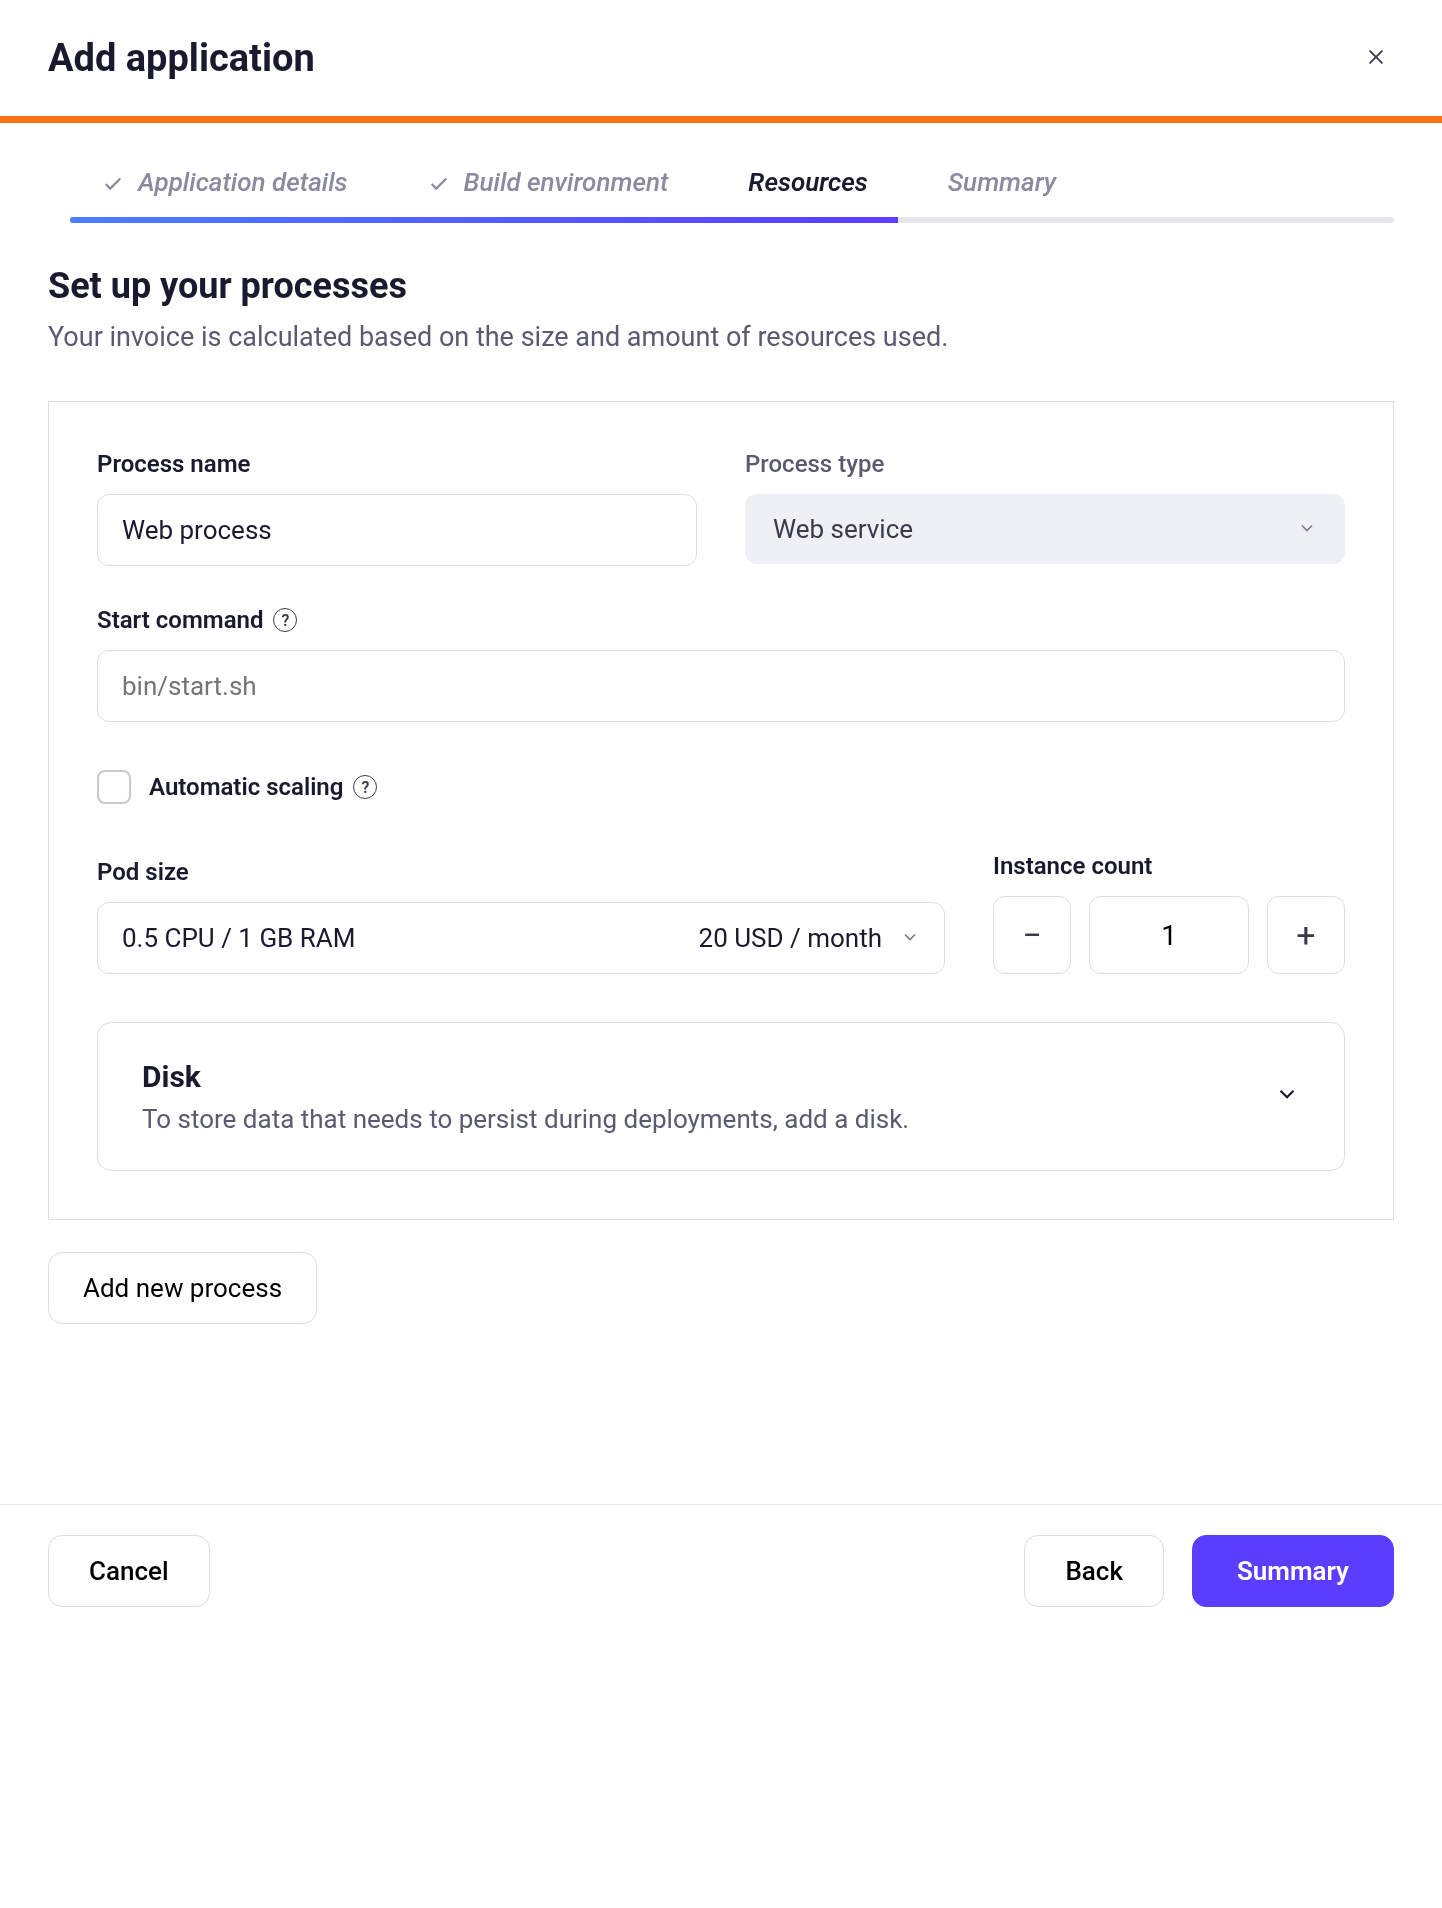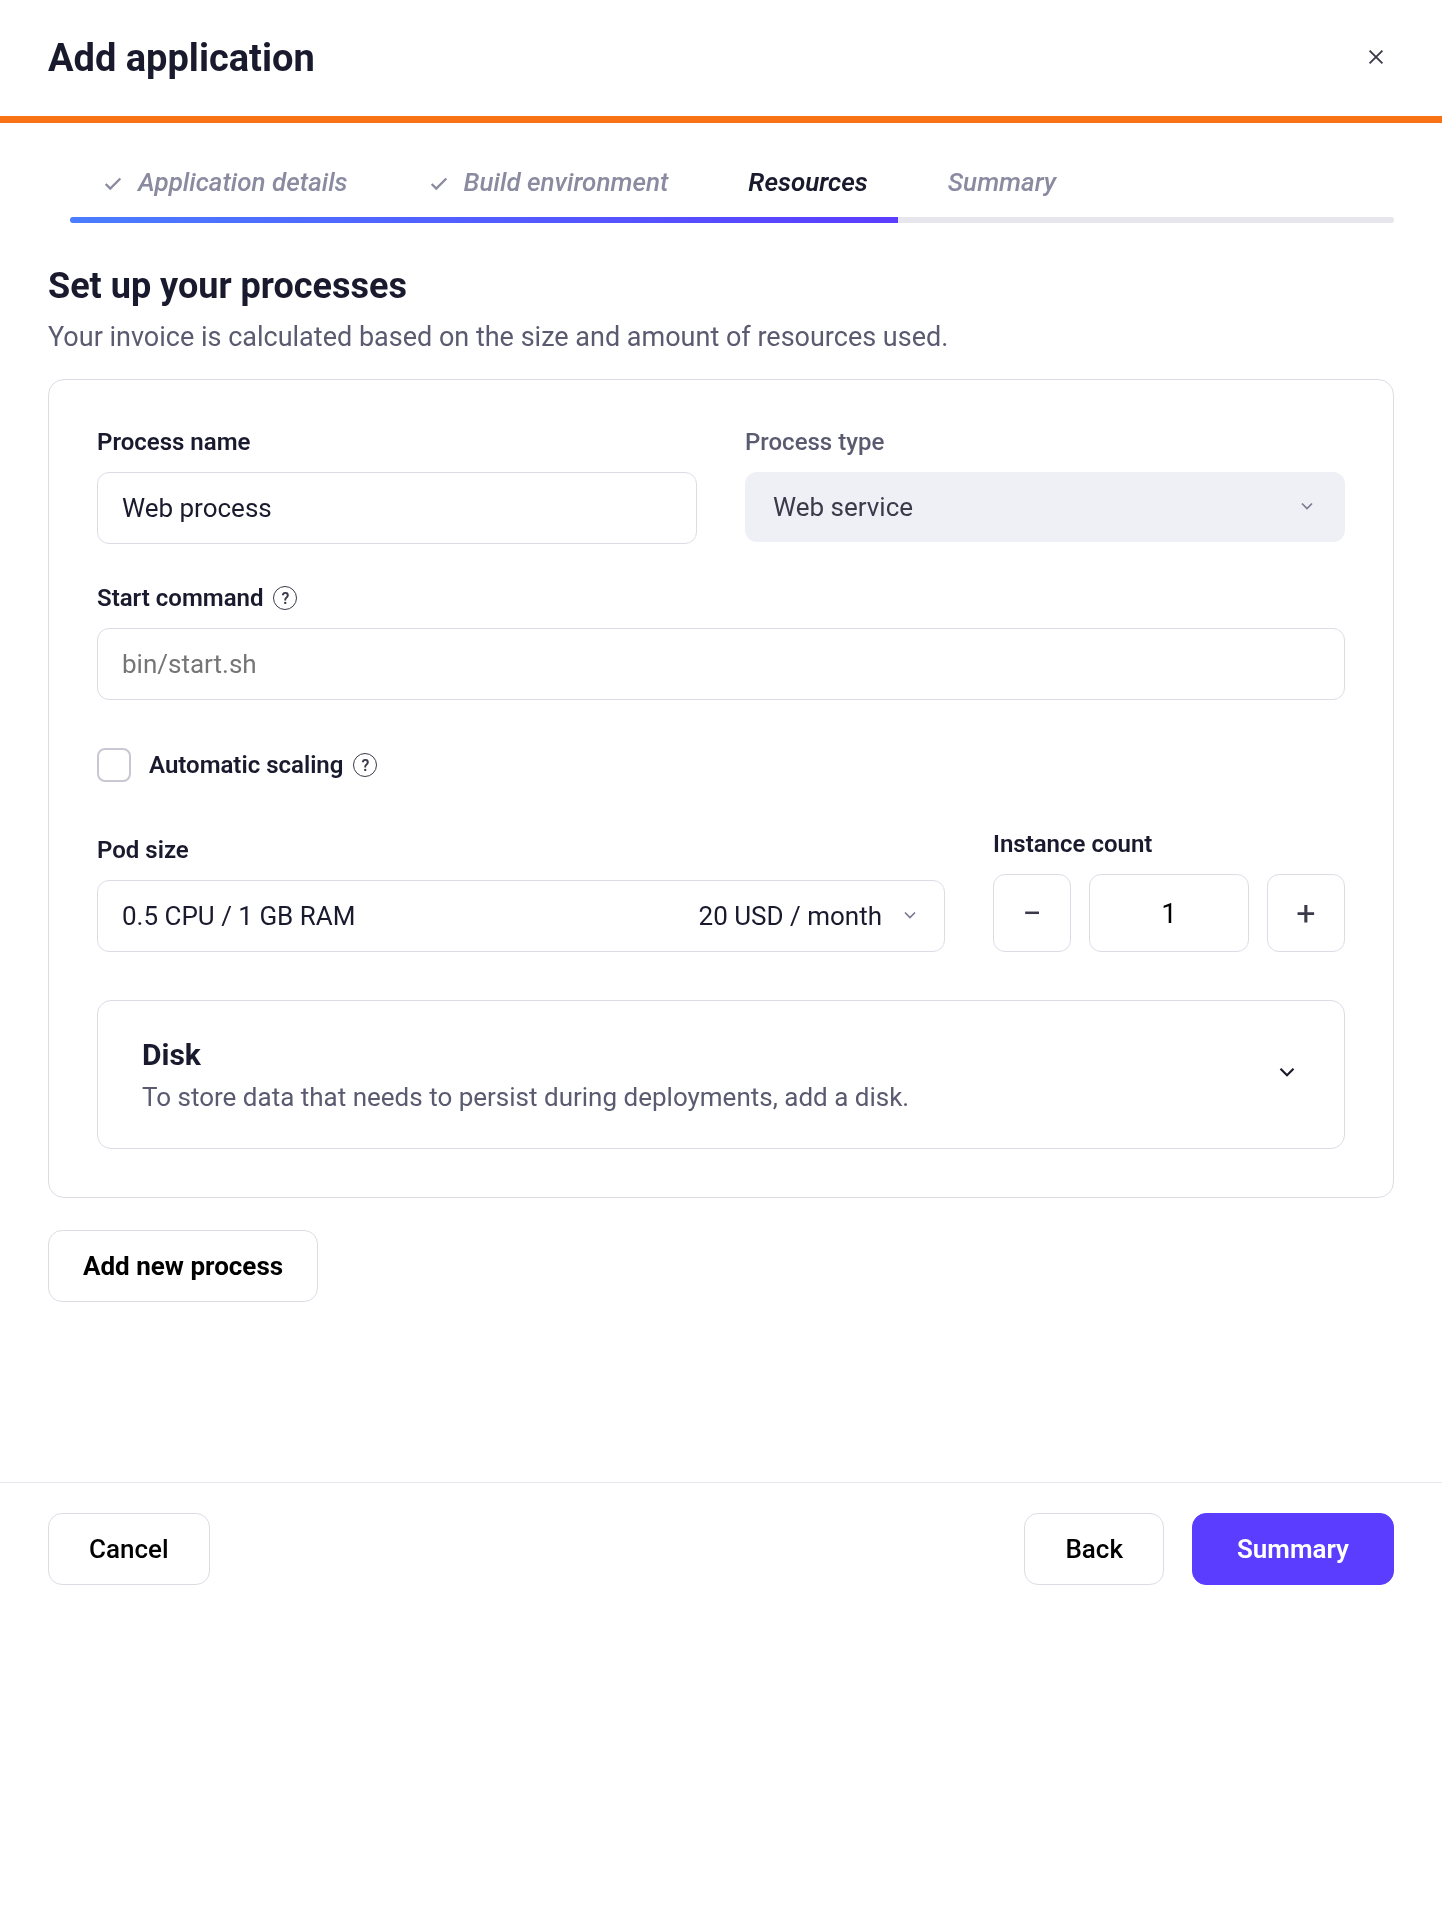--- a/index.html
+++ b/index.html
@@ -52,23 +52,23 @@
     background: linear-gradient(90deg, #4a7dff 0%, #5b3dff 100%);
   }
 
   
   .content { padding: 42px 48px 60px 48px; }
   .section-title { font-size: 36px; font-weight: 700; margin-bottom: 14px; }
   .section-desc { font-size: 27px; color: #5a5a70; }
 
   .card {
     border: 1px solid #dcdce6;
-    border-radius: 16px;
+    border-radius: 0;
     padding: 48px;
-    margin-top: 26px;
+    margin-top: 48px;
   }
 
   .row { display:flex; gap: 48px; }
   .col { flex:1; display:flex; flex-direction:column; }
 
   .label { font-size: 24px; font-weight: 600; color: #1a1a2e; margin-bottom: 16px; display:flex; align-items:center; gap:10px; }
   .label.muted { color: #5a5a70; font-weight: 500; }
 
   .text-input {
     width: 100%;
@@ -142,21 +142,21 @@
     cursor:pointer;
   }
   .disk-card .title { font-size:30px; font-weight:700; margin-bottom:10px; }
   .disk-card .desc { font-size:26px; color:#5a5a70; }
   .disk-card .chev { font-size:24px; color:#1a1a2e; }
 
   .add-process-btn {
     margin-top: 32px;
     padding: 20px 34px;
     border:1px solid #dcdce6; border-radius:14px; background:#fff;
-    font-size:26px; cursor:pointer; font-weight:700;
+    font-size:26px; cursor:pointer; font-weight:400;
   }
 
   
   .footer {
     border-top:1px solid #e6e6ec;
     padding: 30px 48px;
     display:flex; justify-content:space-between; align-items:center;
     margin-top: 120px;
   }
   .footer .right { display:flex; gap:28px; }

